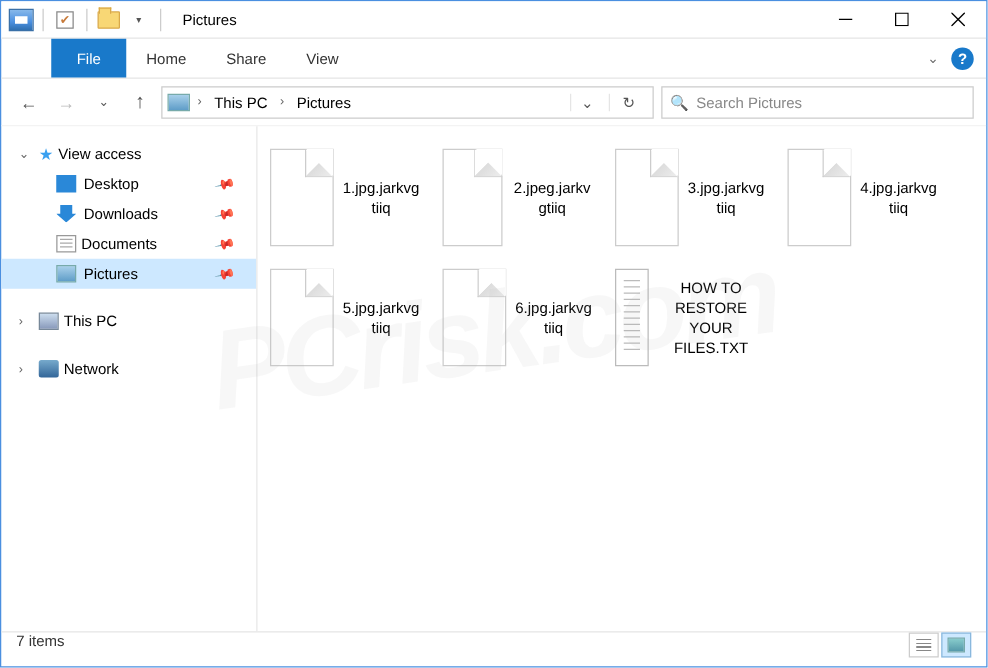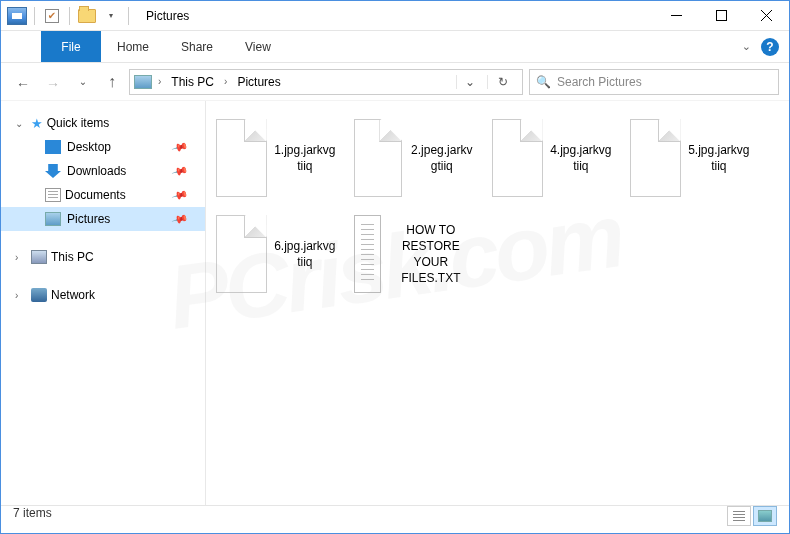--- a/index.html
+++ b/index.html
@@ -151,21 +151,21 @@
     <span>🔍</span>
     <span>Search Pictures</span>
   </div>
 </div>
 
 <div class="main">
   <div class="sidebar">
     <div class="tree-item top">
       <span class="tree-exp">⌄</span>
       <span class="star">★</span>
-      <span>Quick items</span>
+      <span>View access</span>
     </div>
     <div class="tree-item child">
       <span style="display:flex;align-items:center;gap:6px">
           <span class="sb-icon ic-desktop"></span>
           <span>Desktop</span>
         </span>
       <span class="pin">📌</span>
     </div>
     <div class="tree-item child">
       <span style="display:flex;align-items:center;gap:6px">
@@ -206,20 +206,24 @@
       <div class="file-item">
         <div class="file-icon-blank"></div>
         <div class="file-label">1.jpg.jarkvgtiiq</div>
       </div>
       <div class="file-item">
         <div class="file-icon-blank"></div>
         <div class="file-label">2.jpeg.jarkvgtiiq</div>
       </div>
       <div class="file-item">
         <div class="file-icon-blank"></div>
+        <div class="file-label">3.jpg.jarkvgtiiq</div>
+      </div>
+      <div class="file-item">
+        <div class="file-icon-blank"></div>
         <div class="file-label">4.jpg.jarkvgtiiq</div>
       </div>
       <div class="file-item">
         <div class="file-icon-blank"></div>
         <div class="file-label">5.jpg.jarkvgtiiq</div>
       </div>
       <div class="file-item">
         <div class="file-icon-blank"></div>
         <div class="file-label">6.jpg.jarkvgtiiq</div>
       </div>

